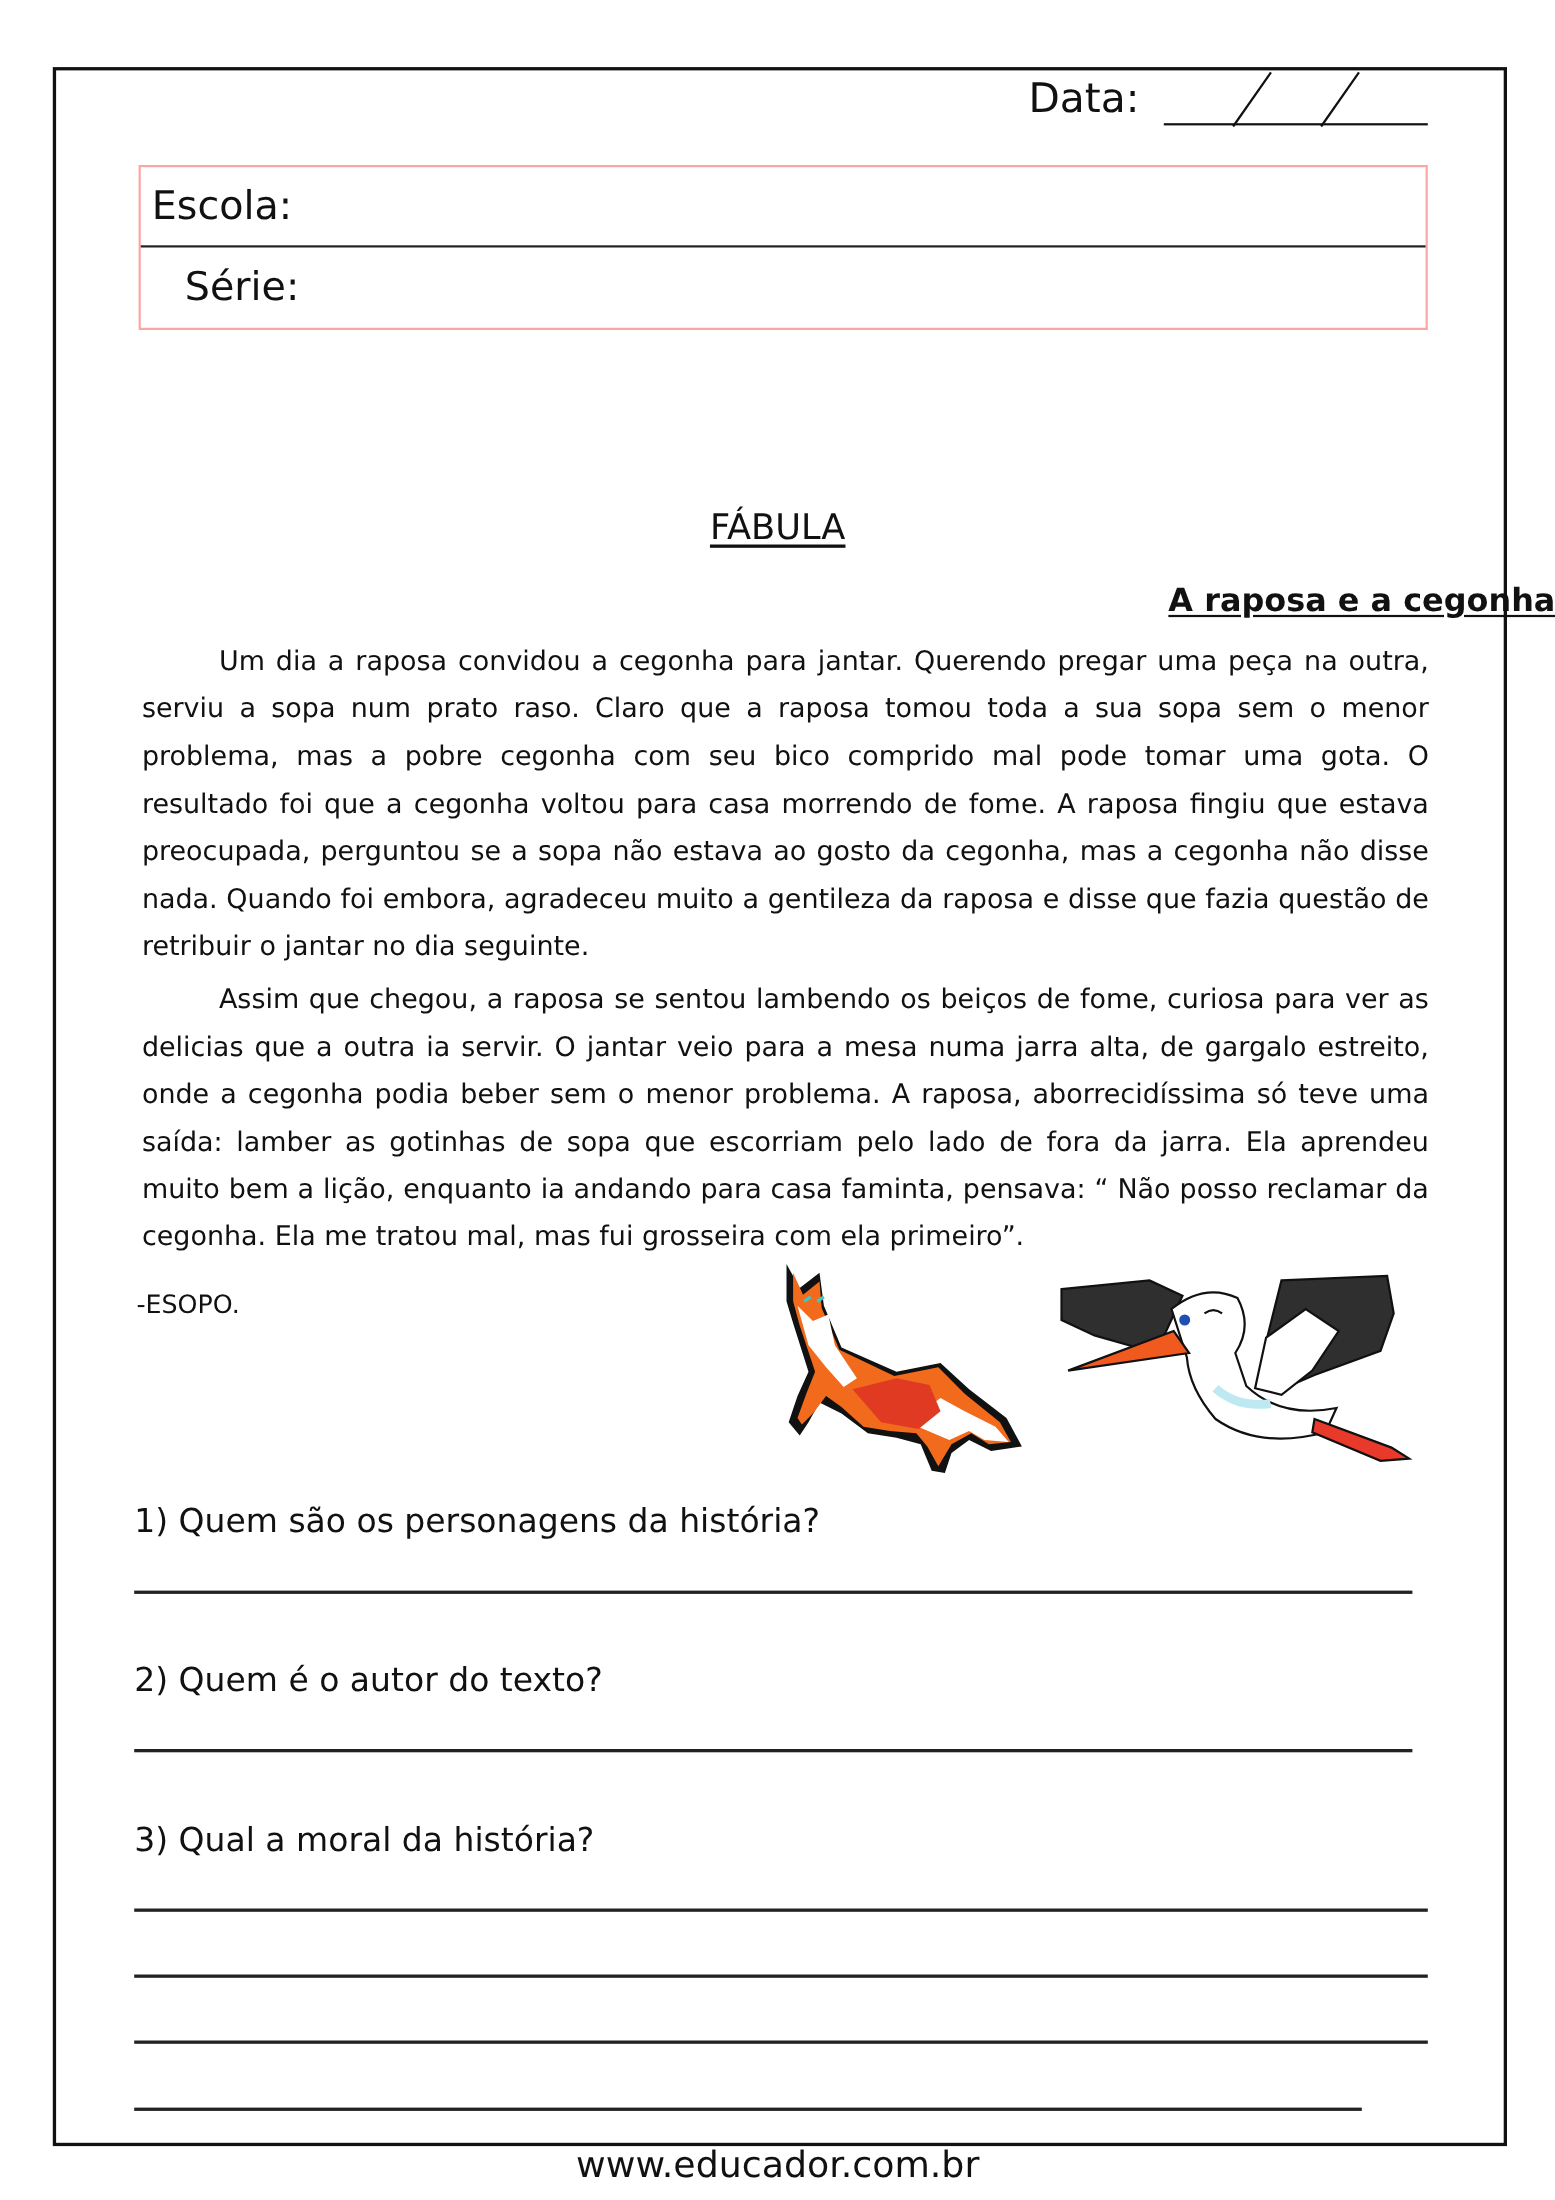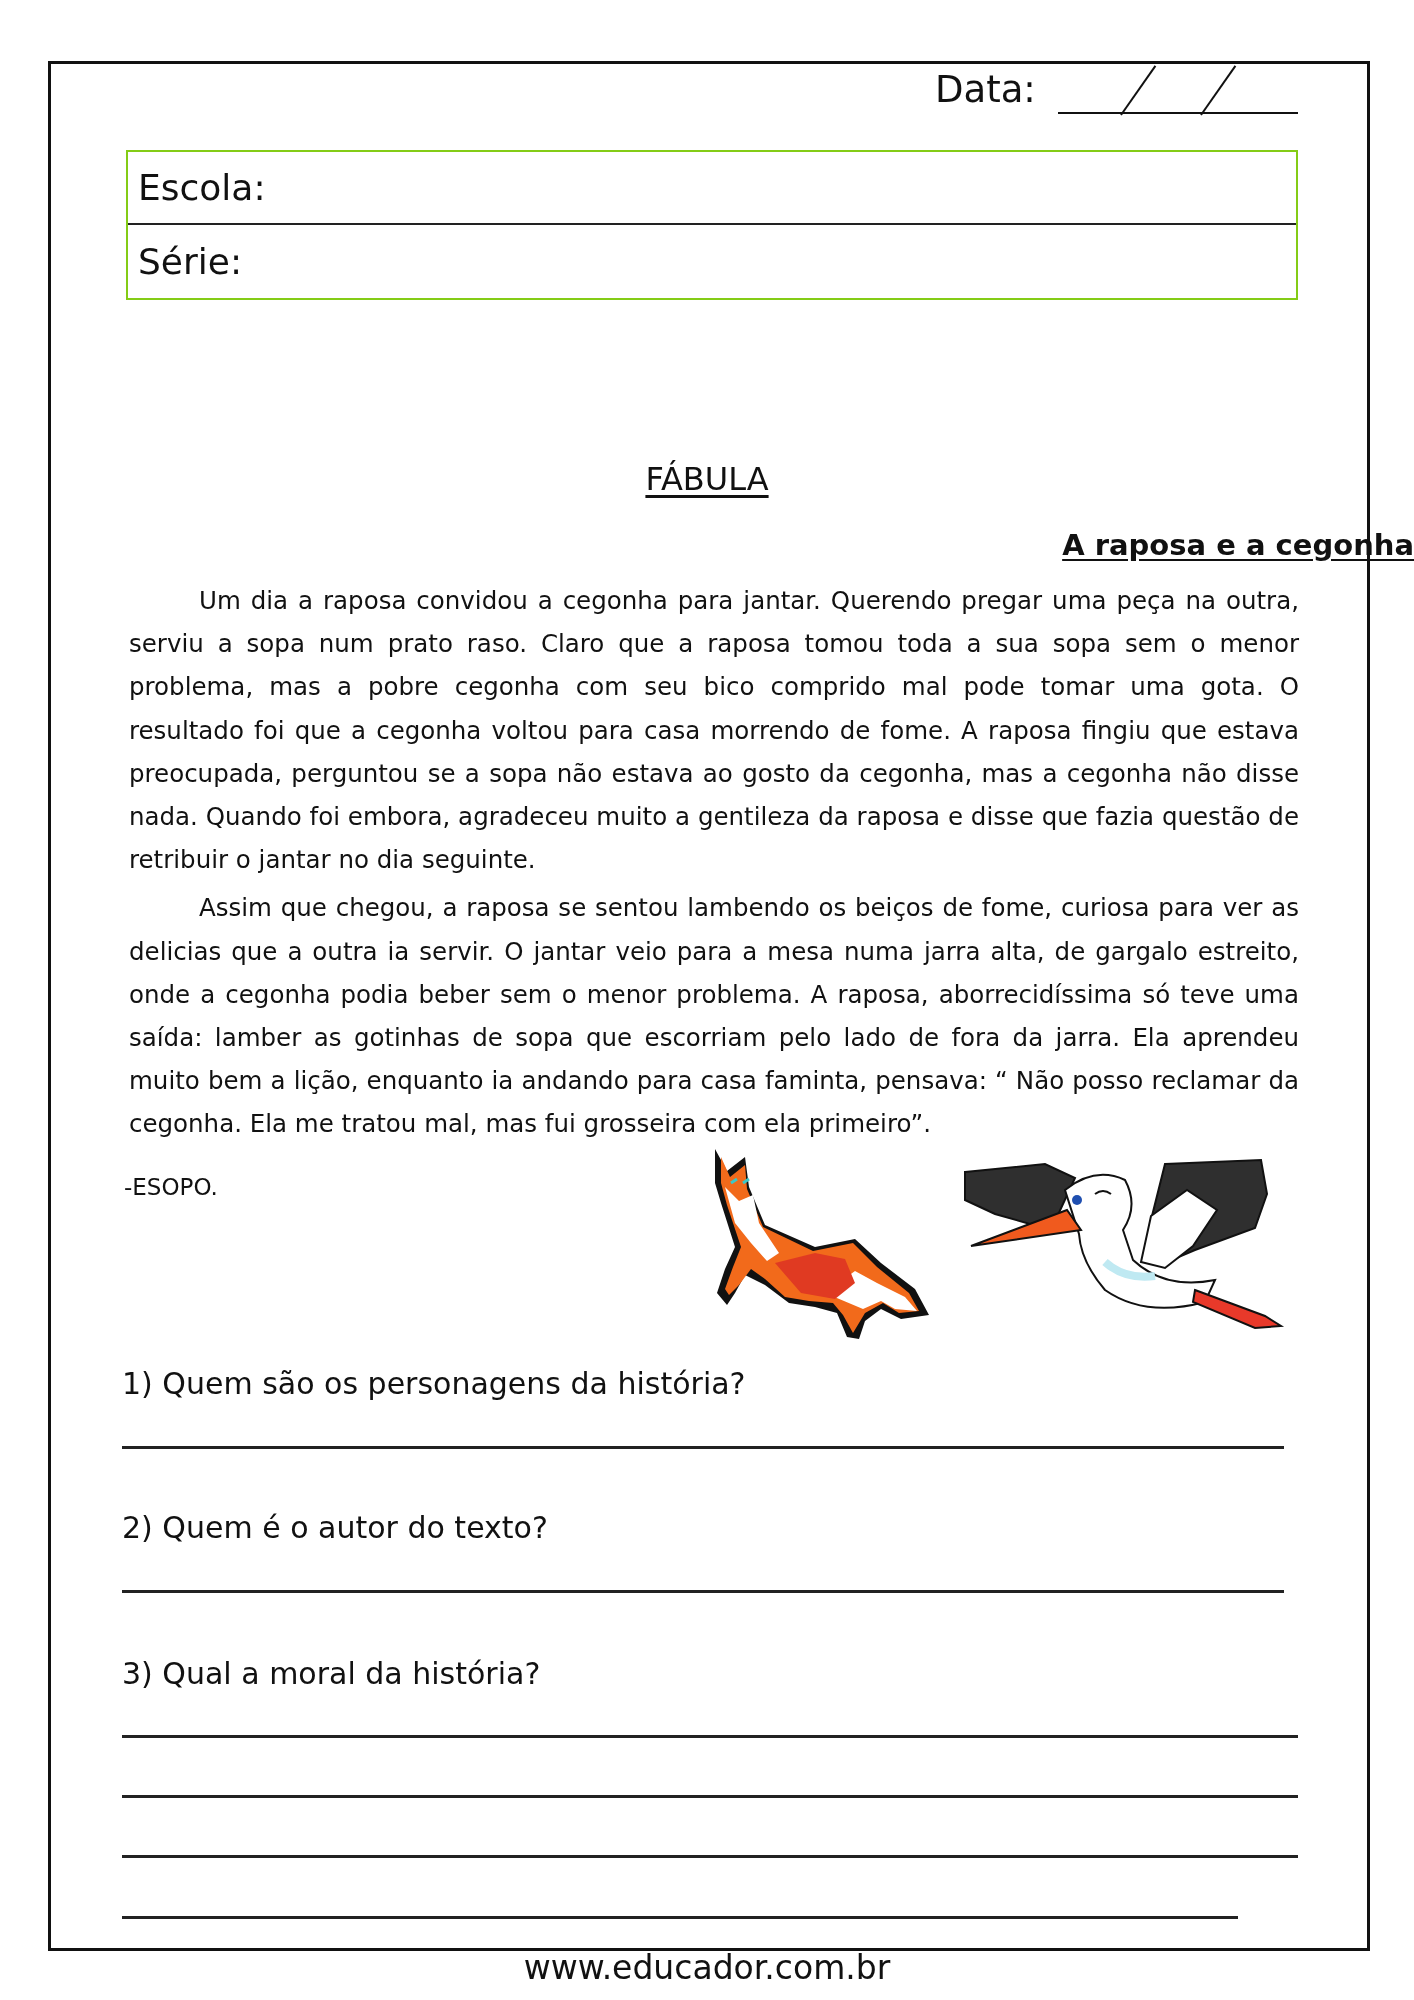--- a/index.html
+++ b/index.html
@@ -4,24 +4,24 @@
 <style>
   html, body { margin:0; padding:0; background:#ffffff; }
   body { width:1414px; height:2000px; position:relative; overflow:hidden;
          font-family:"DejaVu Sans", sans-serif; color:#111; }
   .page-border { position:absolute; left:48px; top:61px; width:1322px; height:1890px;
                  border:3px solid #111; box-sizing:border-box; }
   .abs { position:absolute; }
   .date-label { left:935px; top:68px; font-size:37px; }
   .date-line { left:1058px; top:112px; width:240px; height:2px; background:#111; }
   .date-slash { width:2px; height:60px; background:#111; top:55px; transform-origin:bottom center; transform:rotate(35deg); }
-  .info-table { left:126px; top:150px; width:1172px; border:2px solid #84cc16; box-sizing:border-box; }
+  .info-table { left:126px; top:150px; width:1172px; border:2px solid #fca5a5; box-sizing:border-box; }
   .info-row { height:73px; border-bottom:2px solid #222; display:flex; align-items:center;
               padding-left:10px; font-size:36px; box-sizing:border-box; }
-  .info-row:last-child { border-bottom:none; }
+  .info-row:last-child { border-bottom:none;margin-left:30px; }
   .section-label { left:0; width:1414px; top:460px; text-align:center; font-size:32px;
                    text-decoration:underline; text-underline-offset:5px; }
   .story-title { left:0; width:1414px; top:528px; text-align:right; font-size:29px; font-weight:bold;
                  text-decoration:underline; text-underline-offset:4px; }
   .story { left:124px; top:574px; width:1180px; font-size:24.5px; line-height:43.2px; }
   .story p { margin:5px; text-indent:70px; text-align:justify; }
   .author { left:124px; top:1174px; font-size:23px; }
   .fox { left:705px; top:1143px; width:228px; height:202px; }
   .stork { left:955px; top:1150px; width:332px; height:188px; }
   .question { left:122px; font-size:30px; }

